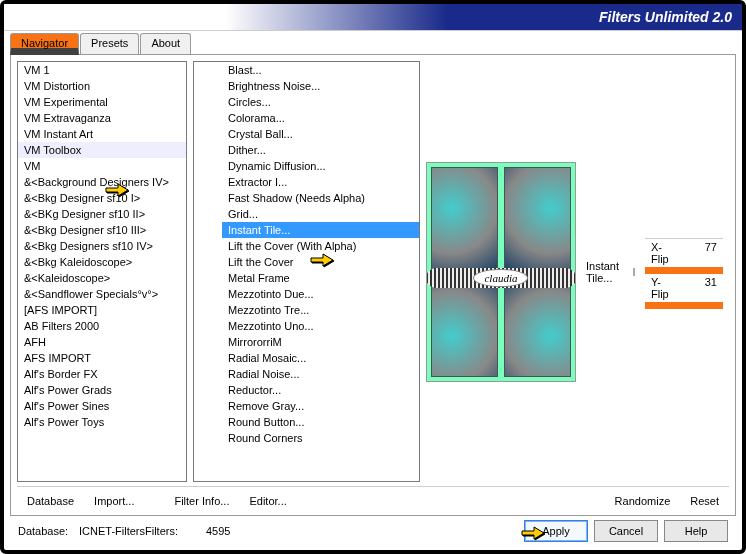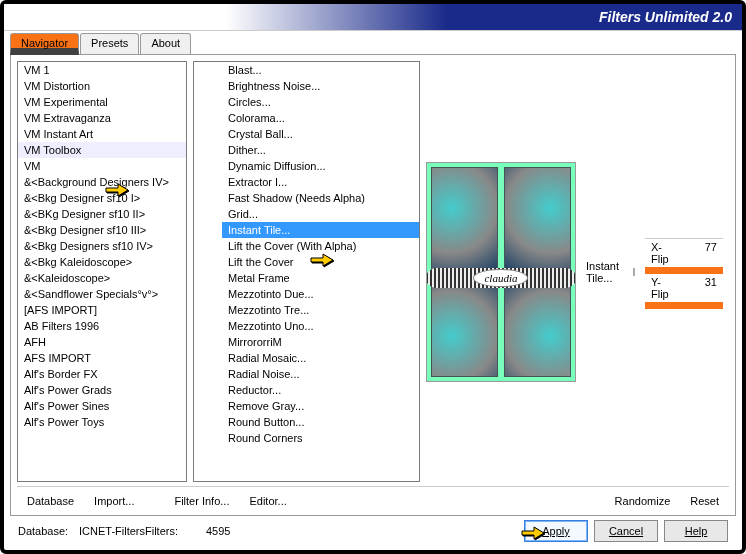--- a/index.html
+++ b/index.html
@@ -51,21 +51,21 @@
 .prow { display:flex; justify-content:space-between; padding:2px 6px; border-bottom:7px solid #f97316;gap:36px; }
 
 .bottom-btnrow { display:flex; gap:0; padding-top:6px; border-top:1px solid #ccc; margin-top:4px; align-items:center; }
 .linkbtn { padding:2px 10px; font-size:11px; letter-spacing:0; cursor:default; }
 .spacer { flex:1; }
 
 .footer { display:flex; align-items:center; gap:20px; padding:4px 8px; font-size:11px; }
 .footer .info { display:flex; gap:0; }
 .footer .info div { display:flex; gap:6px; }
 .footer .info .lab { width:55px; }
-.footer .btns { margin-left:auto; display:flex; gap:6px;text-decoration:underline; }
+.footer .btns { margin-left:auto; display:flex; gap:6px; }
 .btn { min-width:64px; height:22px; border:1px solid #888; background:#e8e8e8; font-size:11px; display:flex; align-items:center; justify-content:center; cursor:default; }
 .btn.primary { border:1px solid #3a7edb; box-shadow:0 0 0 1px #7ab6ff inset; background:#f4f9ff; }
 
 
 .cursor { position:absolute; width:26px; height:20px; pointer-events:none; z-index:50; }
 .cursor svg { filter:drop-shadow(1px 1px 0 #000); }
 </style>
 </head>
 <body>
 
@@ -94,21 +94,21 @@
             <div class="item">VM</div>
             <div class="item">&amp;&lt;Background Designers IV&gt;</div>
             <div class="item">&amp;&lt;Bkg Designer sf10 I&gt;</div>
             <div class="item">&amp;&lt;BKg Designer sf10 II&gt;</div>
             <div class="item">&amp;&lt;Bkg Designer sf10 III&gt;</div>
             <div class="item">&amp;&lt;Bkg Designers sf10 IV&gt;</div>
             <div class="item">&amp;&lt;Bkg Kaleidoscope&gt;</div>
             <div class="item">&amp;&lt;Kaleidoscope&gt;</div>
             <div class="item">&amp;&lt;Sandflower Specials°v°&gt;</div>
             <div class="item">[AFS IMPORT]</div>
-            <div class="item">AB Filters 1996</div>
+            <div class="item">AB Filters 2000</div>
             <div class="item">AFH</div>
             <div class="item">AFS IMPORT</div>
             <div class="item">Alf's Border FX</div>
             <div class="item">Alf's Power Grads</div>
             <div class="item">Alf's Power Sines</div>
             <div class="item">Alf's Power Toys</div>
           </div>
         <div class="listbox list-col2" id="filters">
             <div class="item">Blast...</div>
             <div class="item">Brightness Noise...</div>

